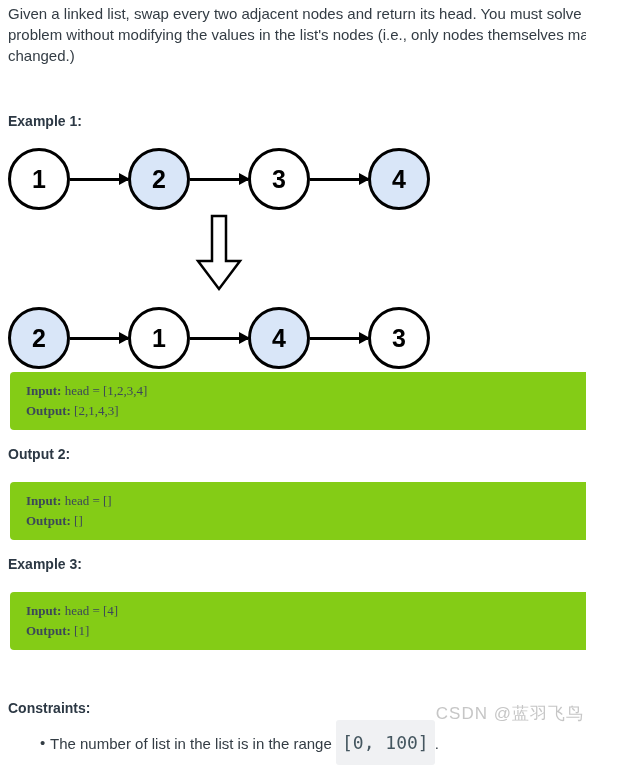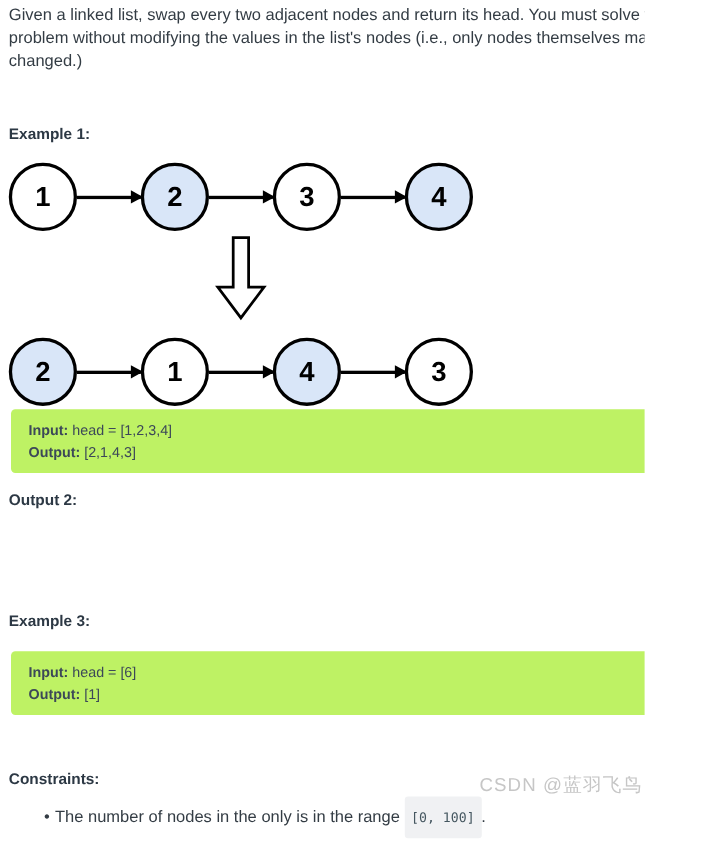--- a/index.html
+++ b/index.html
@@ -61,24 +61,24 @@
     width: 0; height: 0;
     border-left: 11px solid #000;
     border-top: 6.5px solid transparent;
     border-bottom: 6.5px solid transparent;
   }
   .big-arrow { position: absolute; left: 194px; top: 214px; }
   .code-block {
     position: absolute;
     left: 10px;
     width: 622px;
-    background: #bef264;
+    background: #84cc16;
     border-radius: 4px;
     padding: 9px 16px;
-    font-family: Liberation Sans, sans-serif;
+    font-family: Liberation Serif, serif;
     font-size: 13px;
     line-height: 20px;
     color: #3c4858;
     white-space: pre;
   }
   .code-block .io-label { font-weight: bold; }
   .constraints-list {
     position: absolute;
     left: 8px; top: 731px;
     list-style: none;
@@ -92,21 +92,21 @@
     color: #333c44;
   }
   .constraints-list li::before {
     content: "\2022";
     position: absolute;
     left: 32px;
     color: #333c44;
   }
   .inline-code {
     font-family: "DejaVu Sans Mono", monospace;
-    font-size: 12px;
+    font-size: 18px;
     color: #44565f;
     background: #f0f1f3;
     padding: 12px 6px;
     border-radius: 3px;
   }
   .watermark {
     position: absolute;
     right: 2px; top: 702px;
     font-size: 17px;
     color: #c6c6c6;
@@ -147,27 +147,29 @@
       <div class="list-node" style="background: rgb(217, 230, 248); border-color: rgb(0, 0, 0);">4</div>
       <div class="link-arrow"></div>
       <div class="list-node" style="background: rgb(255, 255, 255); border-color: rgb(0, 0, 0);">3</div>
     </div>
 
   <div class="code-block" style="top:372px"><span class="io-label">Input:</span><span> head = [1,2,3,4]</span>
 <span class="io-label">Output:</span><span> [2,1,4,3]</span></div>
 
   <h4 class="section-heading" style="top:446px">Output 2:</h4>
 
+  <div class="code-block" style="top:482px"><span class="io-label">Input:</span><span> head = []</span>
+<span class="io-label">Output:</span><span> []</span></div>
 
   <h4 class="section-heading" style="top:556px">Example 3:</h4>
 
-  <div class="code-block" style="top:592px"><span class="io-label">Input:</span><span> head = [6]</span>
+  <div class="code-block" style="top:592px"><span class="io-label">Input:</span><span> head = [4]</span>
 <span class="io-label">Output:</span><span> [1]</span></div>
 
   <h4 class="section-heading" style="top:700px">Constraints:</h4>
 
   <ul class="constraints-list">
-    <li><span>The number of nodes in the only is in the range </span><span class="inline-code">[0, 100]</span><span>.</span></li>
+    <li><span>The number of list in the list is in the range </span><span class="inline-code">[0, 100]</span><span>.</span></li>
   </ul>
 
   <div class="watermark">CSDN @蓝羽飞鸟</div>
 
 </div>
 
 </body></html>

